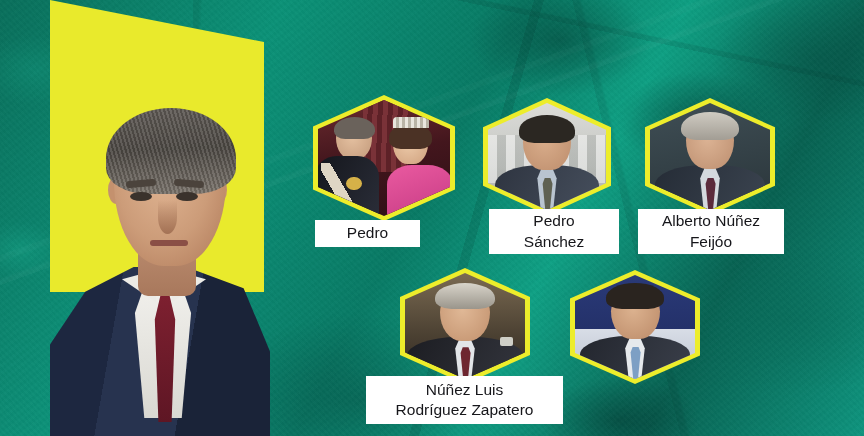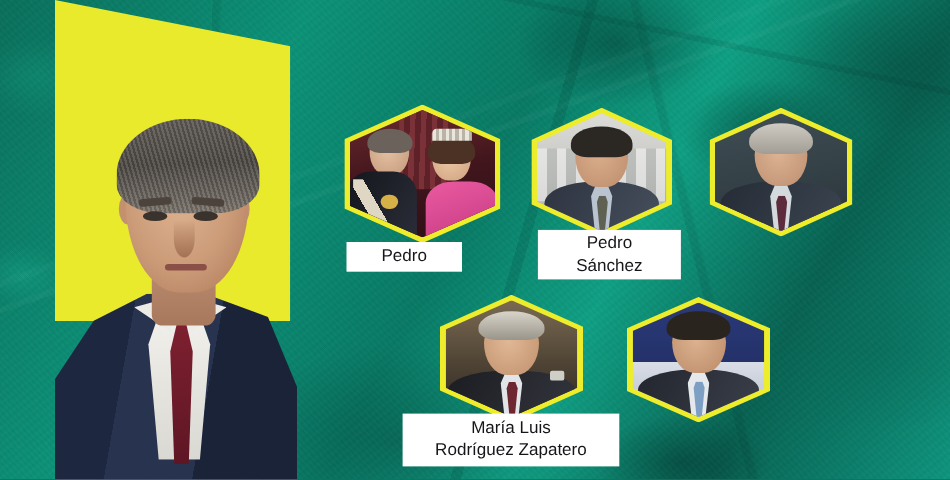--- a/index.html
+++ b/index.html
@@ -382,37 +382,39 @@
           <div class="bgd"></div>
           <div class="body"></div>
             <div class="shirt"></div>
             <div class="tie"></div>
           <div class="head"></div>
             <div class="hair"></div>
         </div>
       </div>
     </div>
   </div>
+  <div class="name-plate" id="plate-alberto-nunez-feijoo" style="left: 638px; top: 209px; width: 146px; height: 45px; display: flex; align-items: center; justify-content: center;">Alberto Núñez
+Feijóo</div>
 
   <div class="hex-card" id="card-jose-luis-rodriguez-zapatero" style="left: 400px; top: 268px; width: 130px; height: 116px;">
     <div class="hex" style="width: 130px; height: 116px;">
       <div class="hex-inner">
         <div class="ph ph-zapatero">
           <div class="bgd"></div>
           <div class="body"></div>
             <div class="shirt"></div>
             <div class="tie"></div>
             <div class="badge"></div>
           <div class="head"></div>
             <div class="hair"></div>
         </div>
       </div>
     </div>
   </div>
-  <div class="name-plate" id="plate-jose-luis-rodriguez-zapatero" style="left: 366px; top: 376px; width: 197px; height: 48px; display: flex; align-items: center; justify-content: center;">María Luis
+  <div class="name-plate" id="plate-jose-luis-rodriguez-zapatero" style="left: 366px; top: 376px; width: 197px; height: 48px; display: flex; align-items: center; justify-content: center;">Núñez Luis
 Rodríguez Zapatero</div>
 
   <div class="hex-card" id="card-jose-maria-aznar" style="left: 570px; top: 270px; width: 130px; height: 114px;">
     <div class="hex" style="width: 130px; height: 114px;">
       <div class="hex-inner">
         <div class="ph ph-aznar">
           <div class="bgd"></div>
           <div class="body"></div>
             <div class="shirt"></div>
             <div class="tie"></div>

